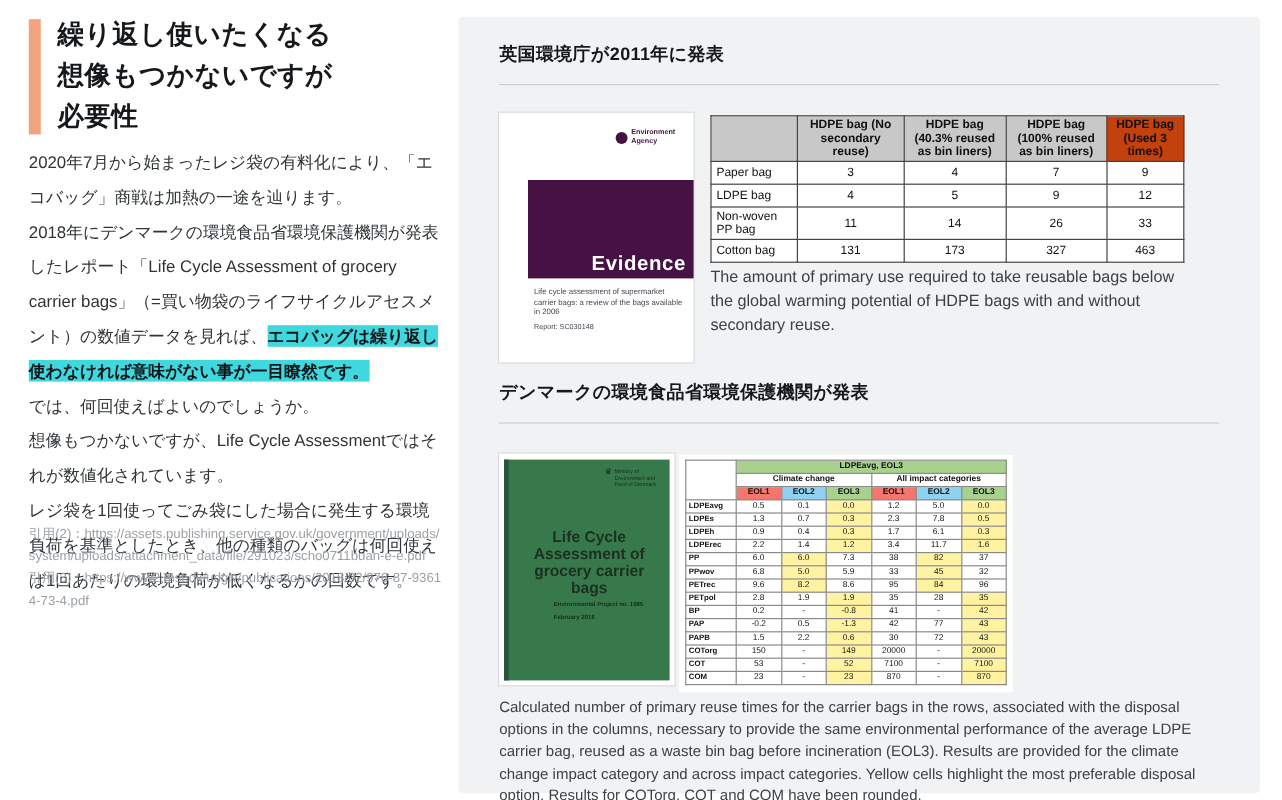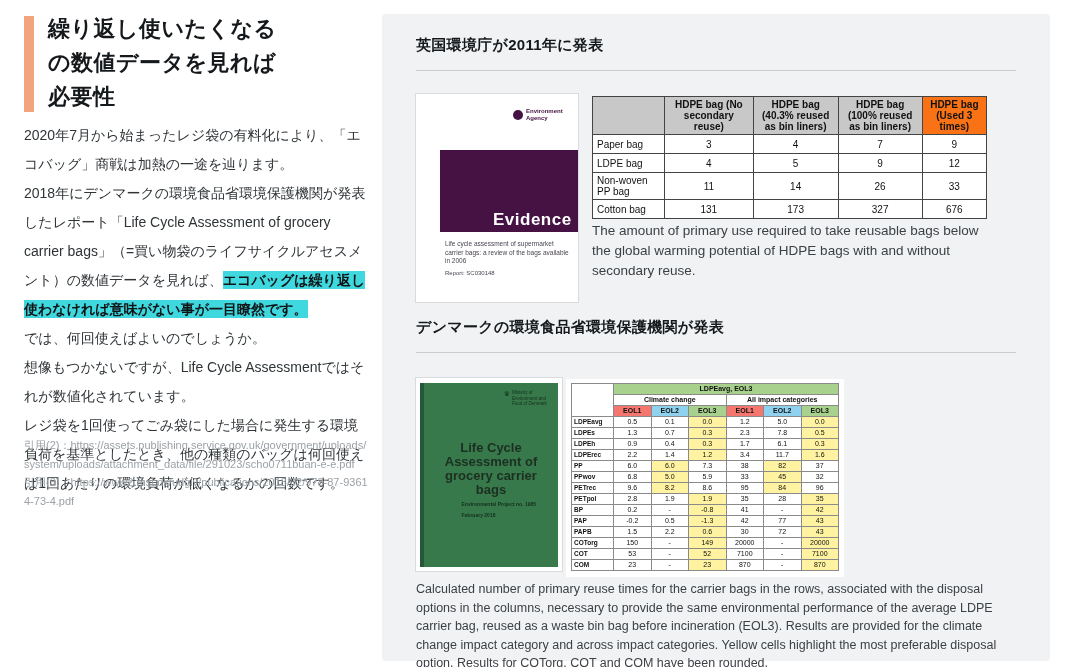--- a/index.html
+++ b/index.html
@@ -35,21 +35,21 @@
     font-size:17px; font-weight:bold; letter-spacing:0.5px;margin-left:48px; }
   .uk-cover-sub { position:absolute; left:29px; top:146px; width:124px;
     font-size:6.5px; line-height:8.5px; color:#4b4450; }
   .uk-cover-report { position:absolute; left:29px; top:176px; font-size:6px; color:#4b4450; }
 
   
   .uk-table { position:absolute; left:210px; top:82px; width:395px;
     border-collapse:collapse; font-size:10px; color:#111; background:#fff; }
   .uk-table th, .uk-table td { border:1px solid #444; padding:2px 4px; }
   .uk-table thead th { background:#c8c8c8; font-weight:bold; line-height:11px; height:38px; text-align:center; }
-  .uk-table thead th.white-h { background:#f97316; }
+  .uk-table thead th.white-h { background:#c2410c; }
   .uk-table thead th:first-child { width:72px; }
   .uk-table tbody th { font-weight:normal; text-align:left; width:72px; line-height:11px; }
   .uk-table tbody td { text-align:center; height:19px; }
   .uk-caption { position:absolute; left:210px; top:207px; width:404px;
     font-size:13.5px; line-height:20px; color:#3c4146; }
 
   
   .dk-cover { position:absolute; left:34px; top:364px; width:146px; height:193px;
     background:#fff; box-shadow:0 0 0 1px #d9dcde; padding:5px 4px 4px 4px; }
   .dk-cover-green { position:relative; width:100%; height:100%; background:#38794b;
@@ -80,21 +80,21 @@
     font-size:12.5px; line-height:18.5px; color:#3c4146; }
 </style>
 </head>
 <body>
 
 <div class="page">
 
   <div class="accent-bar" style="background: rgb(241, 164, 126);"></div>
   <h1 class="heading">
     <span>繰り返し使いたくなる</span><br>
-    <span>の数値データを見れば</span><br>
+    <span>想像もつかないですが</span><br>
     <span>必要性</span>
   </h1>
 
   <div class="body-text">
     <p>2020年7月から始まったレジ袋の有料化により、「エコバッグ」商戦は加熱の一途を辿ります。</p>
     <p><span>2018年にデンマークの環境食品省環境保護機関が発表したレポート「Life Cycle Assessment of grocery carrier bags」（=買い物袋のライフサイクルアセスメント）の数値データを見れば、</span><span class="hl" style="background: rgb(63, 216, 222);">エコバッグは繰り返し使わなければ意味がない事が一目瞭然です。</span></p>
     <p>では、何回使えばよいのでしょうか。</p>
     <p>想像もつかないですが、Life Cycle Assessmentではそれが数値化されています。</p>
     <p>レジ袋を1回使ってごみ袋にした場合に発生する環境負荷を基準としたとき、他の種類のバッグは何回使えば1回あたりの環境負荷が低くなるかの回数です。</p>
   </div>
@@ -151,21 +151,21 @@
             <td>11</td>
             <td>14</td>
             <td>26</td>
             <td>33</td>
           </tr>
           <tr>
             <th>Cotton bag</th>
             <td>131</td>
             <td>173</td>
             <td>327</td>
-            <td>676</td>
+            <td>463</td>
           </tr>
         </tbody>
     </table>
     <p class="uk-caption">The amount of primary use required to take reusable bags below the global warming potential of HDPE bags with and without secondary reuse.</p>
 
     <h2 class="sec-title" style="top:304px;">デンマークの環境食品省環境保護機関が発表</h2>
     <div class="rule" style="top:338px;"></div>
 
     <div class="dk-cover">
       <div class="dk-cover-green">

